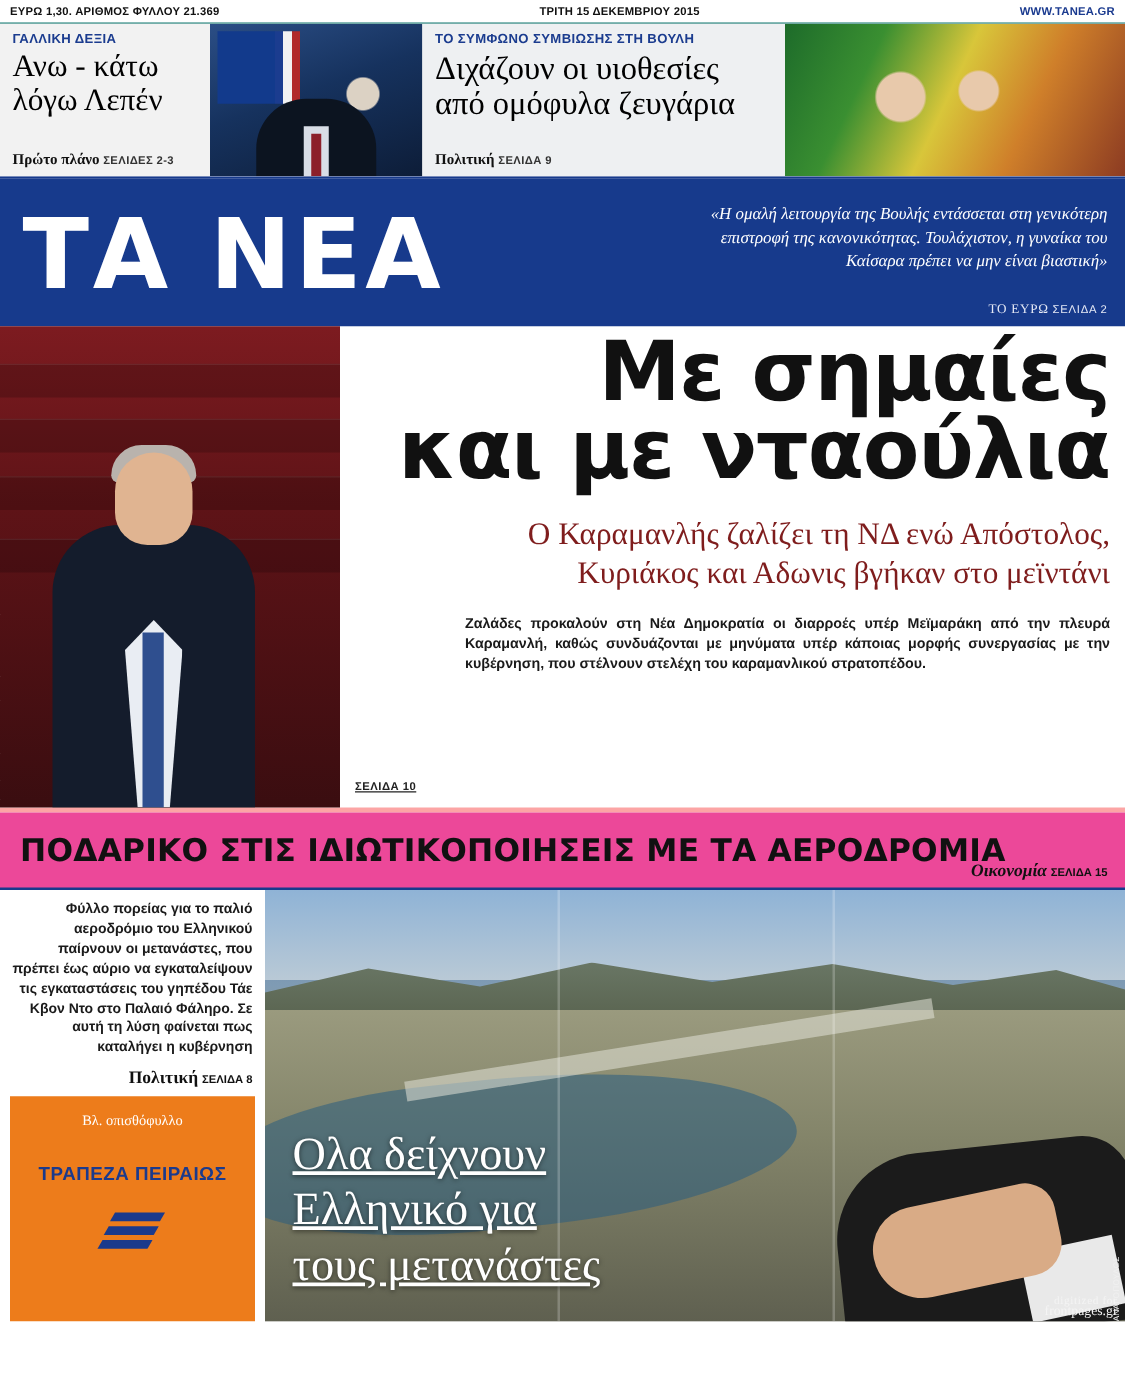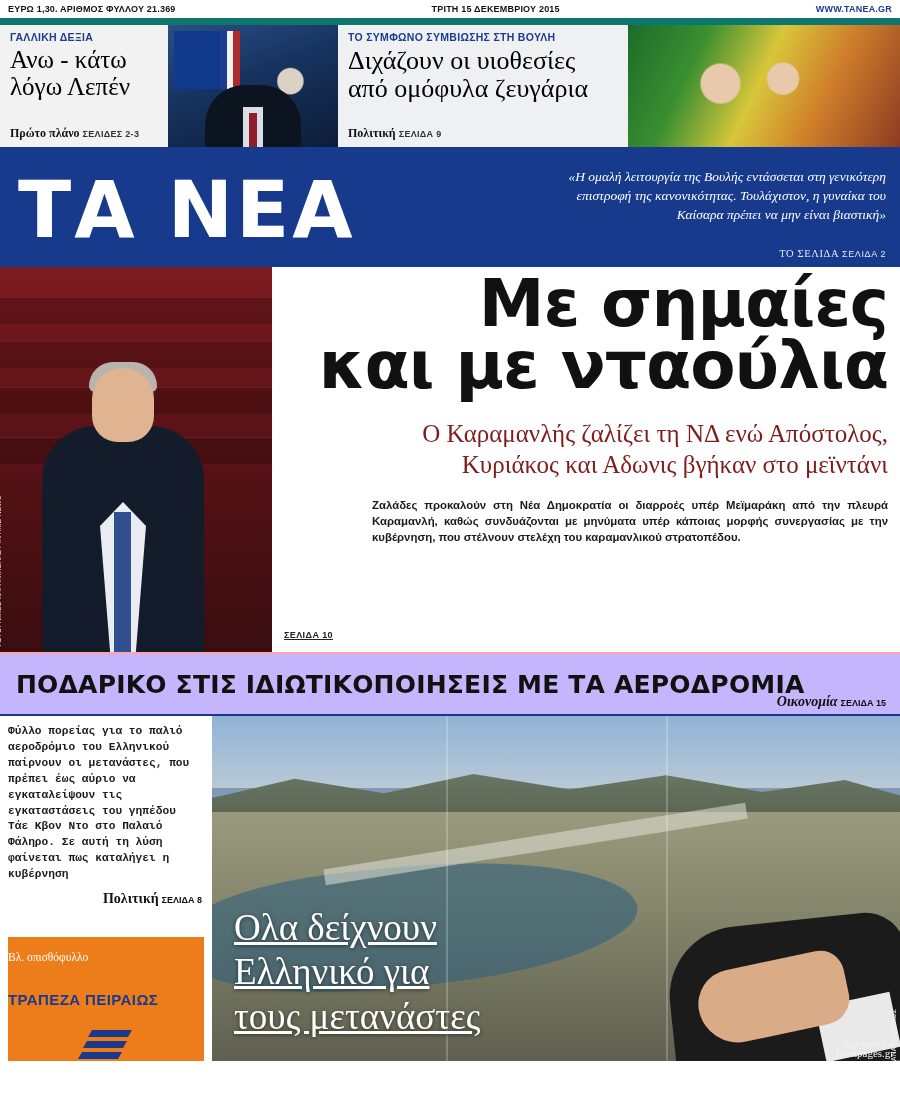--- a/index.html
+++ b/index.html
@@ -35,21 +35,21 @@
     color: #111;
     background: #fff;
   }
   .topbar .center { color: #111; }
   .topbar .right { color: #1a3a8f; }
 
   
   .teasers {
     display: flex;
     height: 122px;
-    border-top: 7px solid #0f766e;
+    border-top: 1px solid #0f766e;
     border-bottom: 2px solid #173a8c;
   }
   .teaser {
     display: flex;
     position: relative;
     overflow: hidden;
   }
   .teaser.left { width: 338px; background: #f2f2f2; }
   .teaser.right { width: 562px; background: #eef0f2; }
   .teaser .txt {
@@ -189,21 +189,21 @@
   .quote-credit .pg {
     font-family: "Liberation Sans", sans-serif;
     font-size: 9px;
     margin-left: 3px;
   }
 
   
   .lead {
     display: flex;
     height: 385px;
-    border-bottom: 2px solid #fca5a5;
+    border-bottom: 4px solid #fca5a5;
     background: #fff;
   }
   .lead-photo {
     width: 272px;
     position: relative;
     overflow: hidden;
     background:
       linear-gradient(180deg, #7d1b20 0%, #5e1317 38%, #3a0d10 100%);
   }
   .seat-row {
@@ -301,21 +301,21 @@
     font-size: 9px;
     font-weight: bold;
     letter-spacing: .4px;
     color: #222;
     text-decoration: underline;
   }
 
   
   .banner {
     height: 62px;
-    background: #c4b5fd;
+    background: #ec4899;
     border-bottom: 2px solid #173a8c;
     position: relative;
     display: flex;
     align-items: center;
     padding-left: 16px;
     box-sizing: border-box;
   }
   .banner-title {
     font-family: "DejaVu Sans", sans-serif;
     font-weight: bold;
@@ -345,24 +345,24 @@
     display: flex;
     height: 345px;
   }
   .bottom-left {
     width: 212px;
     position: relative;
     box-sizing: border-box;
     padding: 8px 10px 0 8px;
   }
   .bl-text {
-    font-family: Liberation Mono, monospace;
+    font-family: Liberation Sans, sans-serif;
     font-size: 11.2px;
     line-height: 1.42;
-    text-align: left;
+    text-align: right;
     color: #1a1a1a;
     font-weight: bold;
   }
   .bl-foot {
     margin-top: 8px;
     text-align: right;
     font-family: "Liberation Serif", serif;
     font-size: 14px;
     font-weight: bold;
     color: #111;
@@ -370,26 +370,26 @@
   .bl-foot .pg {
     font-family: "Liberation Sans", sans-serif;
     font-size: 9px;
     margin-left: 3px;
   }
   .ad {
     position: absolute;
     left: 8px;
     bottom: 0;
     width: 196px;
-    height: 124px;
+    height: 180px;
     background: #ed7c1b;
     color: #fff;
     box-sizing: border-box;
     padding-top: 14px;
-    text-align: left;
+    text-align: center;
   }
   .ad-note {
     font-family: "Liberation Serif", serif;
     font-size: 11.5px;
     color: #fff;
   }
   .ad-name {
     margin-top: 28px;
     font-family: "Liberation Sans", sans-serif;
     font-weight: bold;
@@ -556,21 +556,21 @@
       </div>
     </div>
 
   </div>
 
   <div class="masthead">
     <div class="logo">ΤΑ ΝΕΑ</div>
     <div class="quote-box">
       <div class="quote-text">«Η ομαλή λειτουργία της Βουλής εντάσσεται στη γενικότερη επιστροφή της κανονικότητας. Τουλάχιστον, η γυναίκα του Καίσαρα πρέπει να μην είναι βιαστική»</div>
       <div class="quote-credit">
-        <span>ΤΟ ΣΕΛΙΔΑ</span><span class="pg">ΣΕΛΙΔΑ 2</span>
+        <span>ΤΟ ΕΥΡΩ</span><span class="pg">ΣΕΛΙΔΑ 2</span>
       </div>
     </div>
   </div>
 
   <div class="lead">
     <div class="lead-photo">
       <div class="seat-row" style="top:30px"></div>
       <div class="seat-row" style="top:74px"></div>
       <div class="seat-row" style="top:120px"></div>
       <div class="seat-row" style="top:170px"></div>

